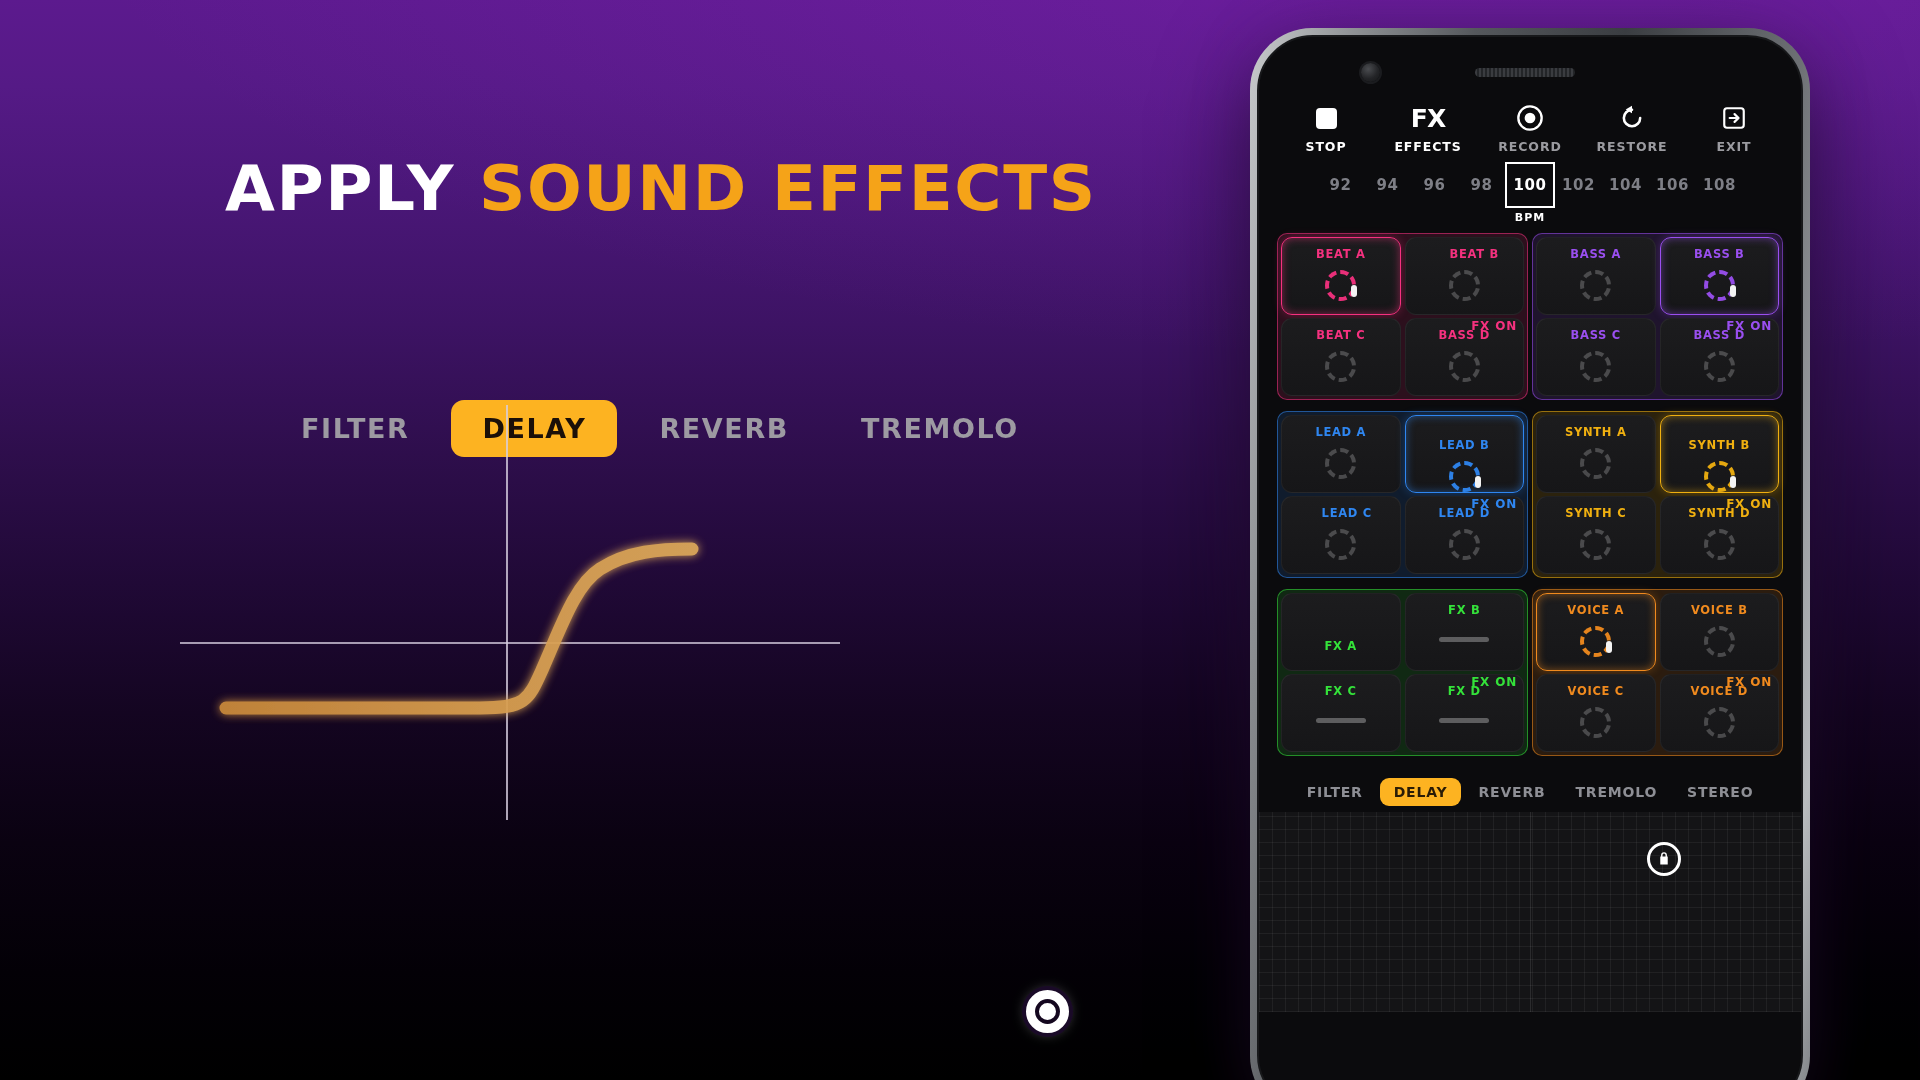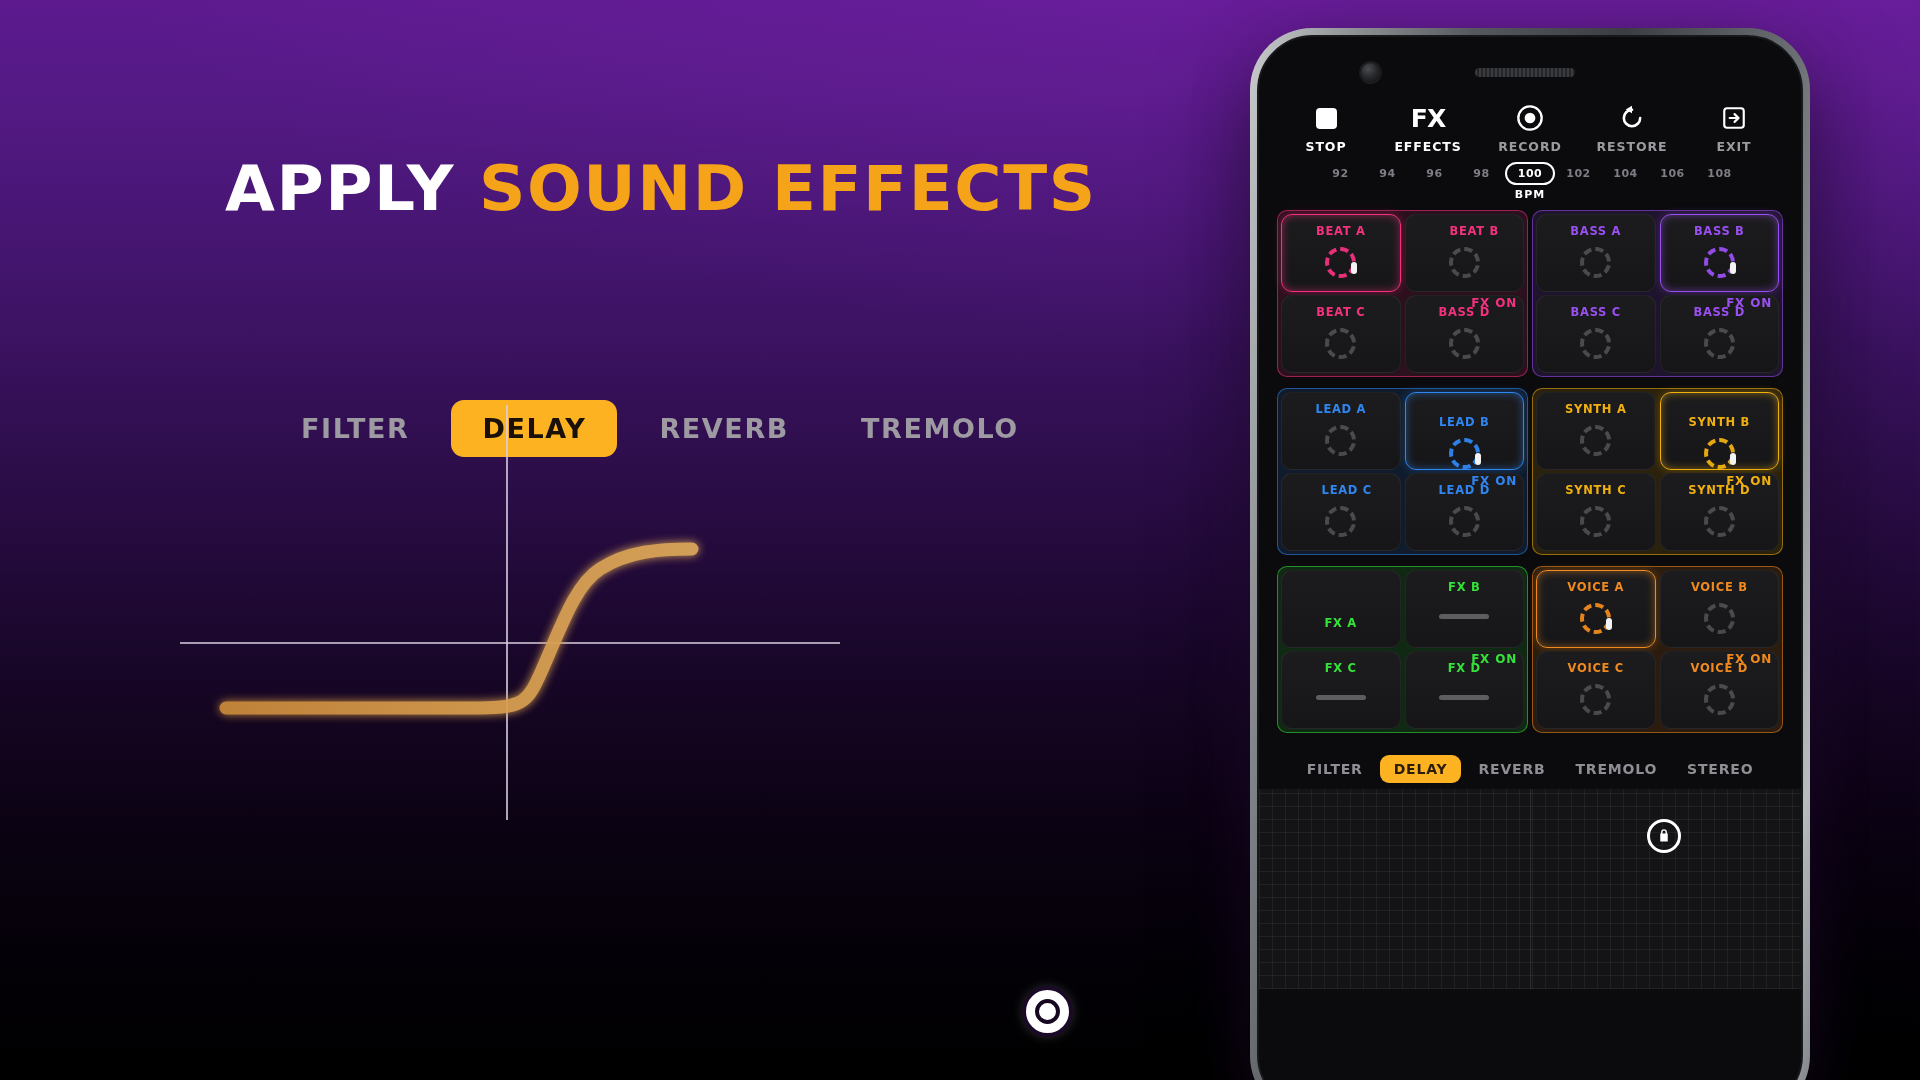--- a/index.html
+++ b/index.html
@@ -104,26 +104,26 @@
   .tb-active .tb-lbl { color:#ffffff; }
   .tb-dim .tb-lbl { color:#9b9ba0; }
   .stop-sq { width:21px; height:21px; background:#fff; border-radius:4px; }
   .fx-txt { color:#fff; font-size:25px; font-weight:bold; letter-spacing:-1px; line-height:1; }
 
   #bpm-row {
     display:flex; align-items:center; justify-content:center;
     gap:0px; padding:6px 4px 2px 4px; position:relative;
   }
   .bpm {
-    font-size:11px; font-weight:bold; color:#7e7f86;
+    font-size:15px; font-weight:bold; color:#7e7f86;
     width:47px; text-align:center; letter-spacing:0.5px;
   }
   .bpm.sel {
-    color:#ffffff; border:2px solid #ffffff; border-radius:12px;
-    padding:3px 0; width:50px;
+    color:#ffffff; border:2px solid #ffffff; border-radius:0;
+    padding:12px 0; width:50px;
   }
   #bpm-label {
     text-align:center; font-size:11px; font-weight:bold;
     color:#ffffff; letter-spacing:1px; margin-top:1px;
   }
 
   
   #grid { display:flex; flex-direction:column; gap:3px; padding:5px 2px 0 2px; }
   .grp {
     display:flex; gap:4px; border-radius:10px; padding:4px;

